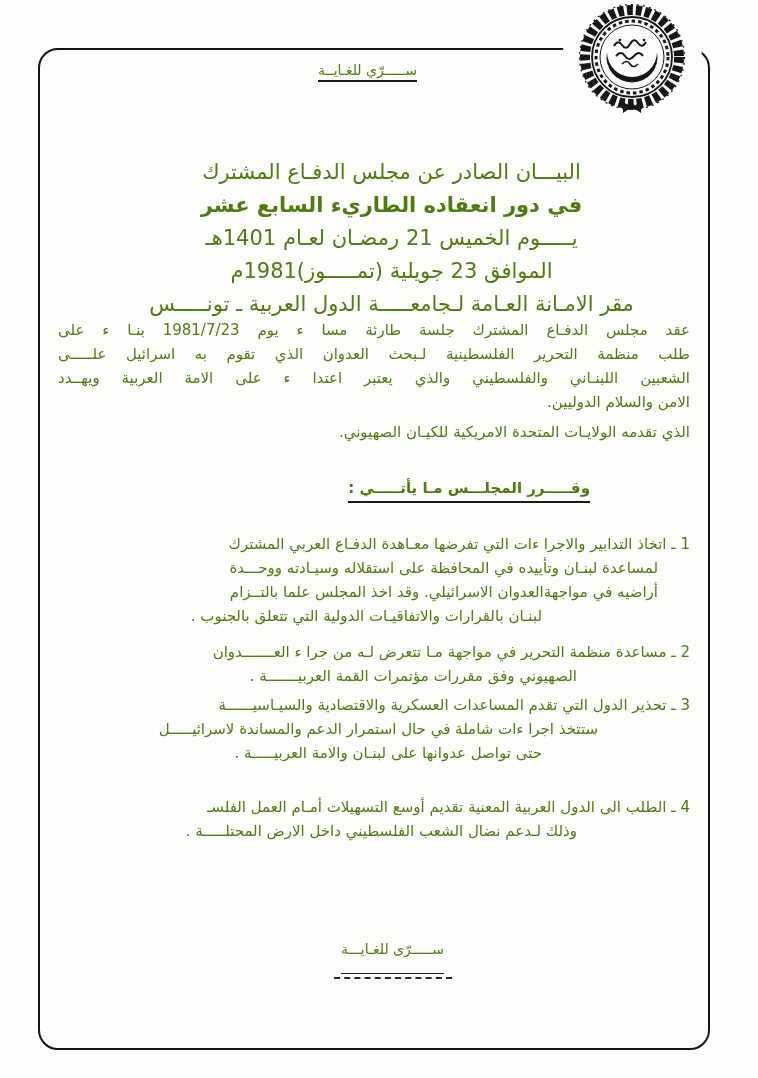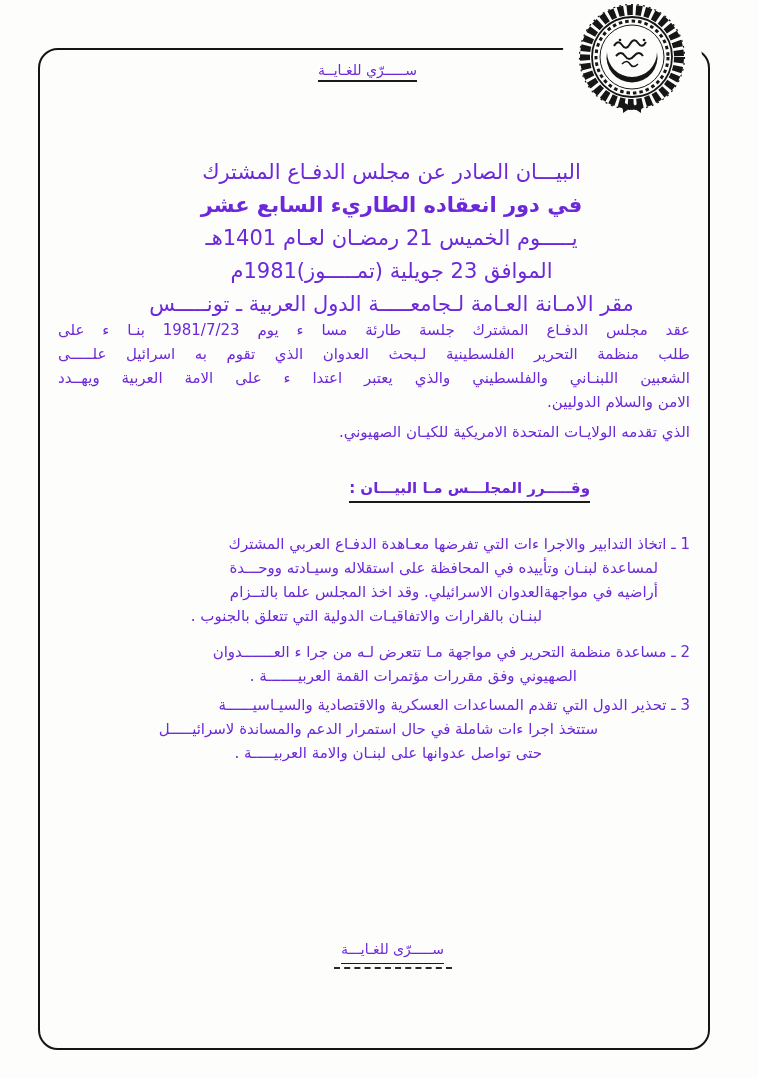--- a/index.html
+++ b/index.html
@@ -1,21 +1,21 @@
 <!DOCTYPE html>
 <html lang="ar"><head>
 <meta charset="utf-8">
 <style>
   html,body{margin:0;padding:0;background:#888;}
   .page{
     position:relative;
     width:758px;height:1078px;
     background:#fdfdfc;
     font-family:"DejaVu Sans", sans-serif;
-    color:#6d28d9;
+    color:#4d7c0f;
     overflow:hidden;
   }
   .frame{
     position:absolute;
     left:38px;top:48px;width:668px;height:998px;
     border:2px solid #151515;
     border-radius:20px;
   }
   .emblem{position:absolute;left:560px;top:2px;width:144px;height:114px;}
   .secret-top{
@@ -50,21 +50,21 @@
   .item3{top:693px;}
   .item4{top:795px;}
   .ind-a{margin-right:32px;}
   .ind-b{margin-right:92px;}
   .ind-c{margin-right:113px;}
   .ind-d{margin-right:148px;}
   .secret-bottom{
     position:absolute;left:300px;top:941px;width:185px;
     text-align:center;font-size:14px;direction:rtl;
   }
-  .secret-bottom .u{border-bottom:1.5px solid #1b1b1b;padding-bottom:6px;display:inline-block;}
+  .secret-bottom .u{border-bottom:1.5px solid #1b1b1b;padding-bottom:16px;display:inline-block;}
   .secret-bottom .dashes{margin:3px auto 0;width:118px;border-top:2px dashed #2a2a2a;}
 </style>
 </head>
 <body>
 
 <div class="page">
 
   <div class="frame"></div>
 
   <svg class="emblem" viewBox="0 0 144 114" aria-hidden="true">
@@ -101,39 +101,43 @@
     <div class="ln just mr18">عقد مجلس الدفـاع المشترك جلسة طارئة مسا ء يوم 1981/7/23 بنـا ء على</div>
     <div class="ln just">طلب منظمة التحرير الفلسطينية لـبحث العدوان الذي تقوم به اسرائيل علـــــى</div>
     <div class="ln just">الشعبين اللبنـاني والفلسطيني والذي يعتبر اعتدا ء على الامة العربية ويهــدد</div>
     <div class="ln">الامن والسلام الدوليين.</div>
   </div>
 
   <div class="para p2">
     <div class="ln">الذي تقدمه الولايـات المتحدة الامريكية للكيـان الصهيوني.</div>
   </div>
 
-  <div class="decision">وقـــــرر المجلـــس مـا البيـــان :</div>
+  <div class="decision">وقـــــرر المجلـــس مـا يأتـــــي :</div>
 
   <div class="item item1">
     <div class="ln just">1 ـ اتخاذ التدابير والاجرا ءات التي تفرضها معـاهدة الدفـاع العربي المشترك</div>
     <div class="ln just ind-a">لمساعدة لبنـان وتأييده في المحافظة على استقلاله وسيـادته ووحـــدة</div>
     <div class="ln just ind-a">أراضيه في مواجهةالعدوان الاسرائيلي. وقد اخذ المجلس علما بالتــزام</div>
     <div class="ln ind-d">لبنـان بالقرارات والاتفاقيـات الدولية التي تتعلق بالجنوب .</div>
   </div>
 
   <div class="item item2">
     <div class="ln just">2 ـ مساعدة منظمة التحرير في مواجهة مـا تتعرض لـه من جرا ء العـــــــدوان</div>
     <div class="ln ind-c">الصهيوني وفق مقررات مؤتمرات القمة العربيـــــــة .</div>
   </div>
 
   <div class="item item3">
     <div class="ln just">3 ـ تحذير الدول التي تقدم المساعدات العسكرية والاقتصادية والسيـاسيــــــة</div>
     <div class="ln ind-b">ستتخذ اجرا ءات شاملة في حال استمرار الدعم والمساندة لاسرائيـــــل</div>
     <div class="ln ind-d">حتى تواصل عدوانها على لبنـان والامة العربيـــــة .</div>
   </div>
 
+  <div class="item item4">
+    <div class="ln just">4 ـ الطلب الى الدول العربية المعنية تقديم أوسع التسهيلات أمـام العمل الفلسـ</div>
+    <div class="ln ind-c">وذلك لـدعم نضال الشعب الفلسطيني داخل الارض المحتلـــــة .</div>
+  </div>
 
   <div class="secret-bottom">
     <span class="u">ســـــرّى للغـايـــة</span>
     <div class="dashes"></div>
   </div>
 
 </div>
 
 </body></html>

